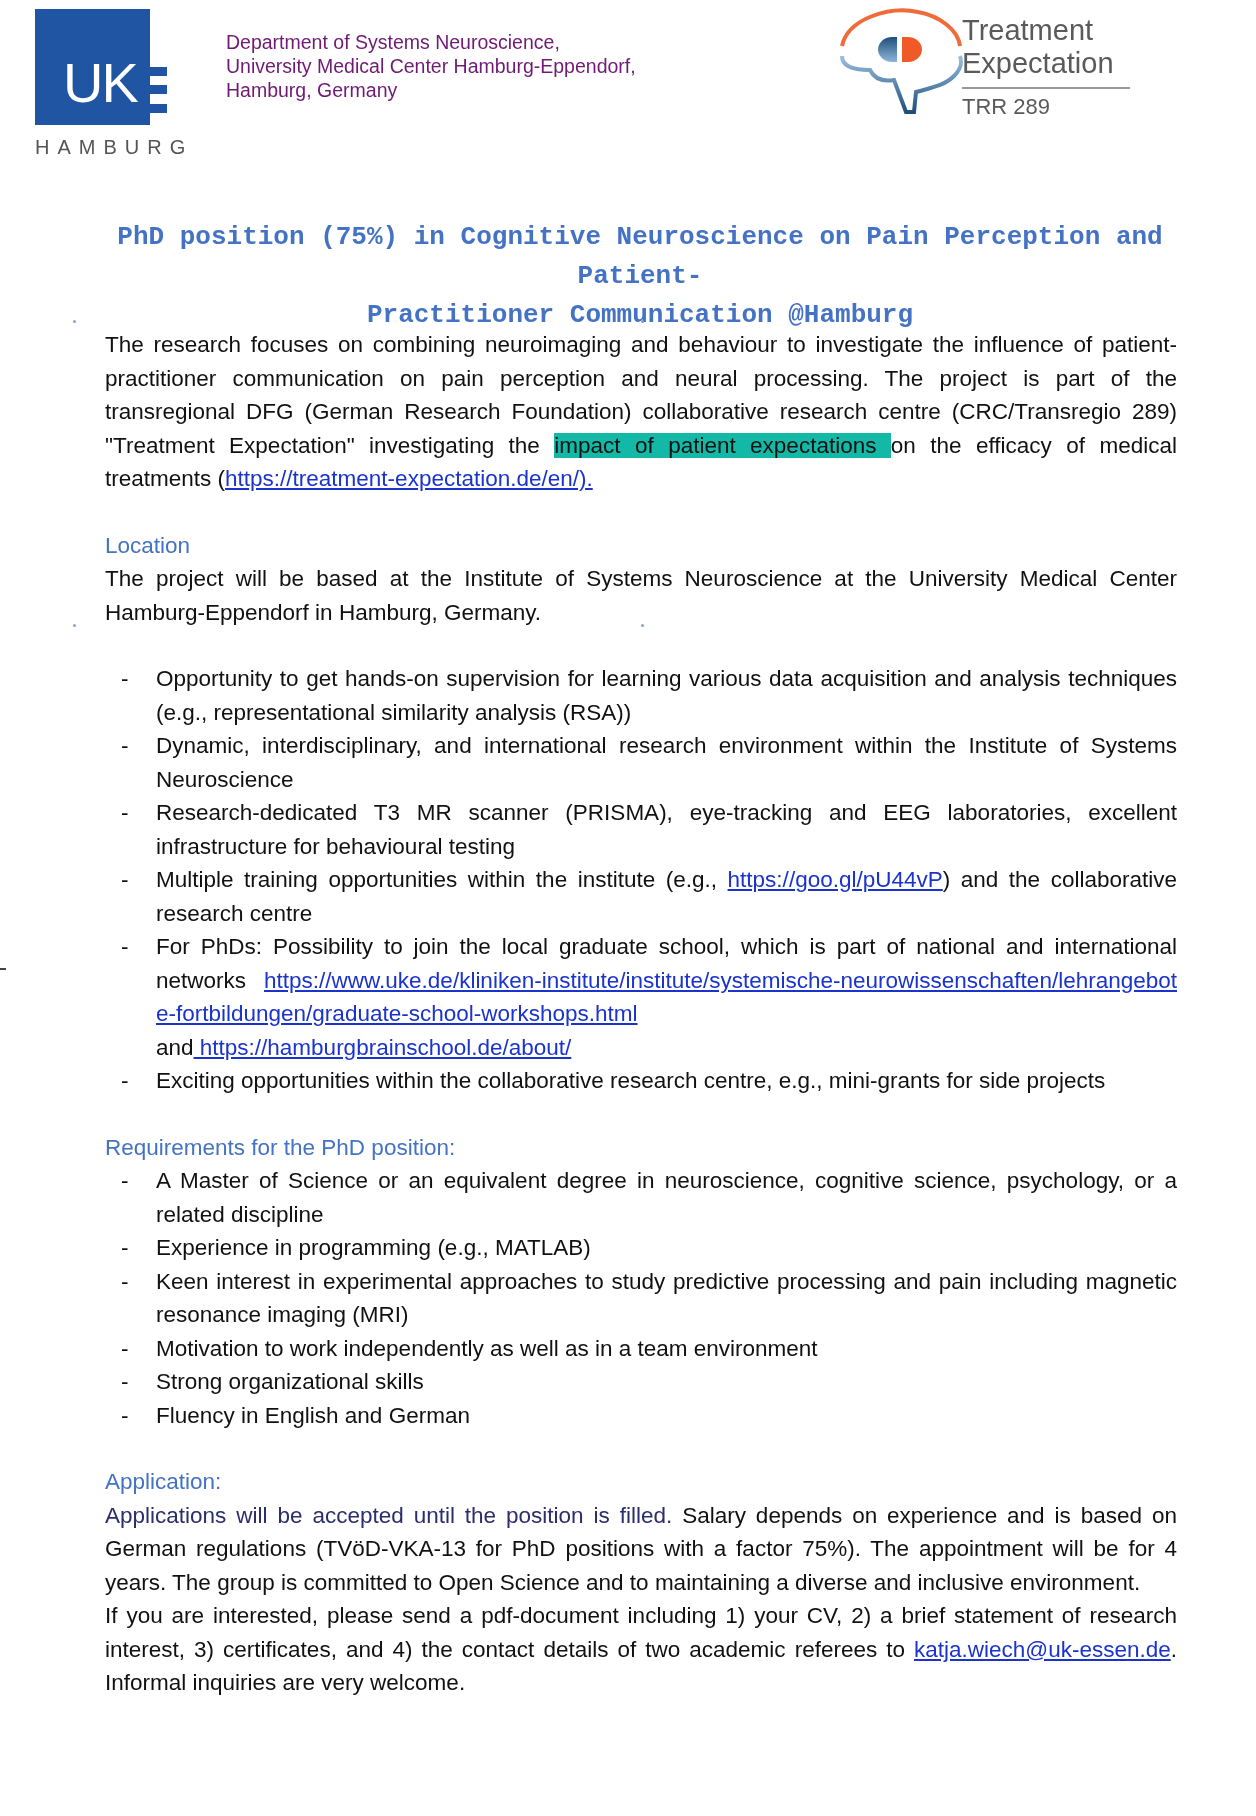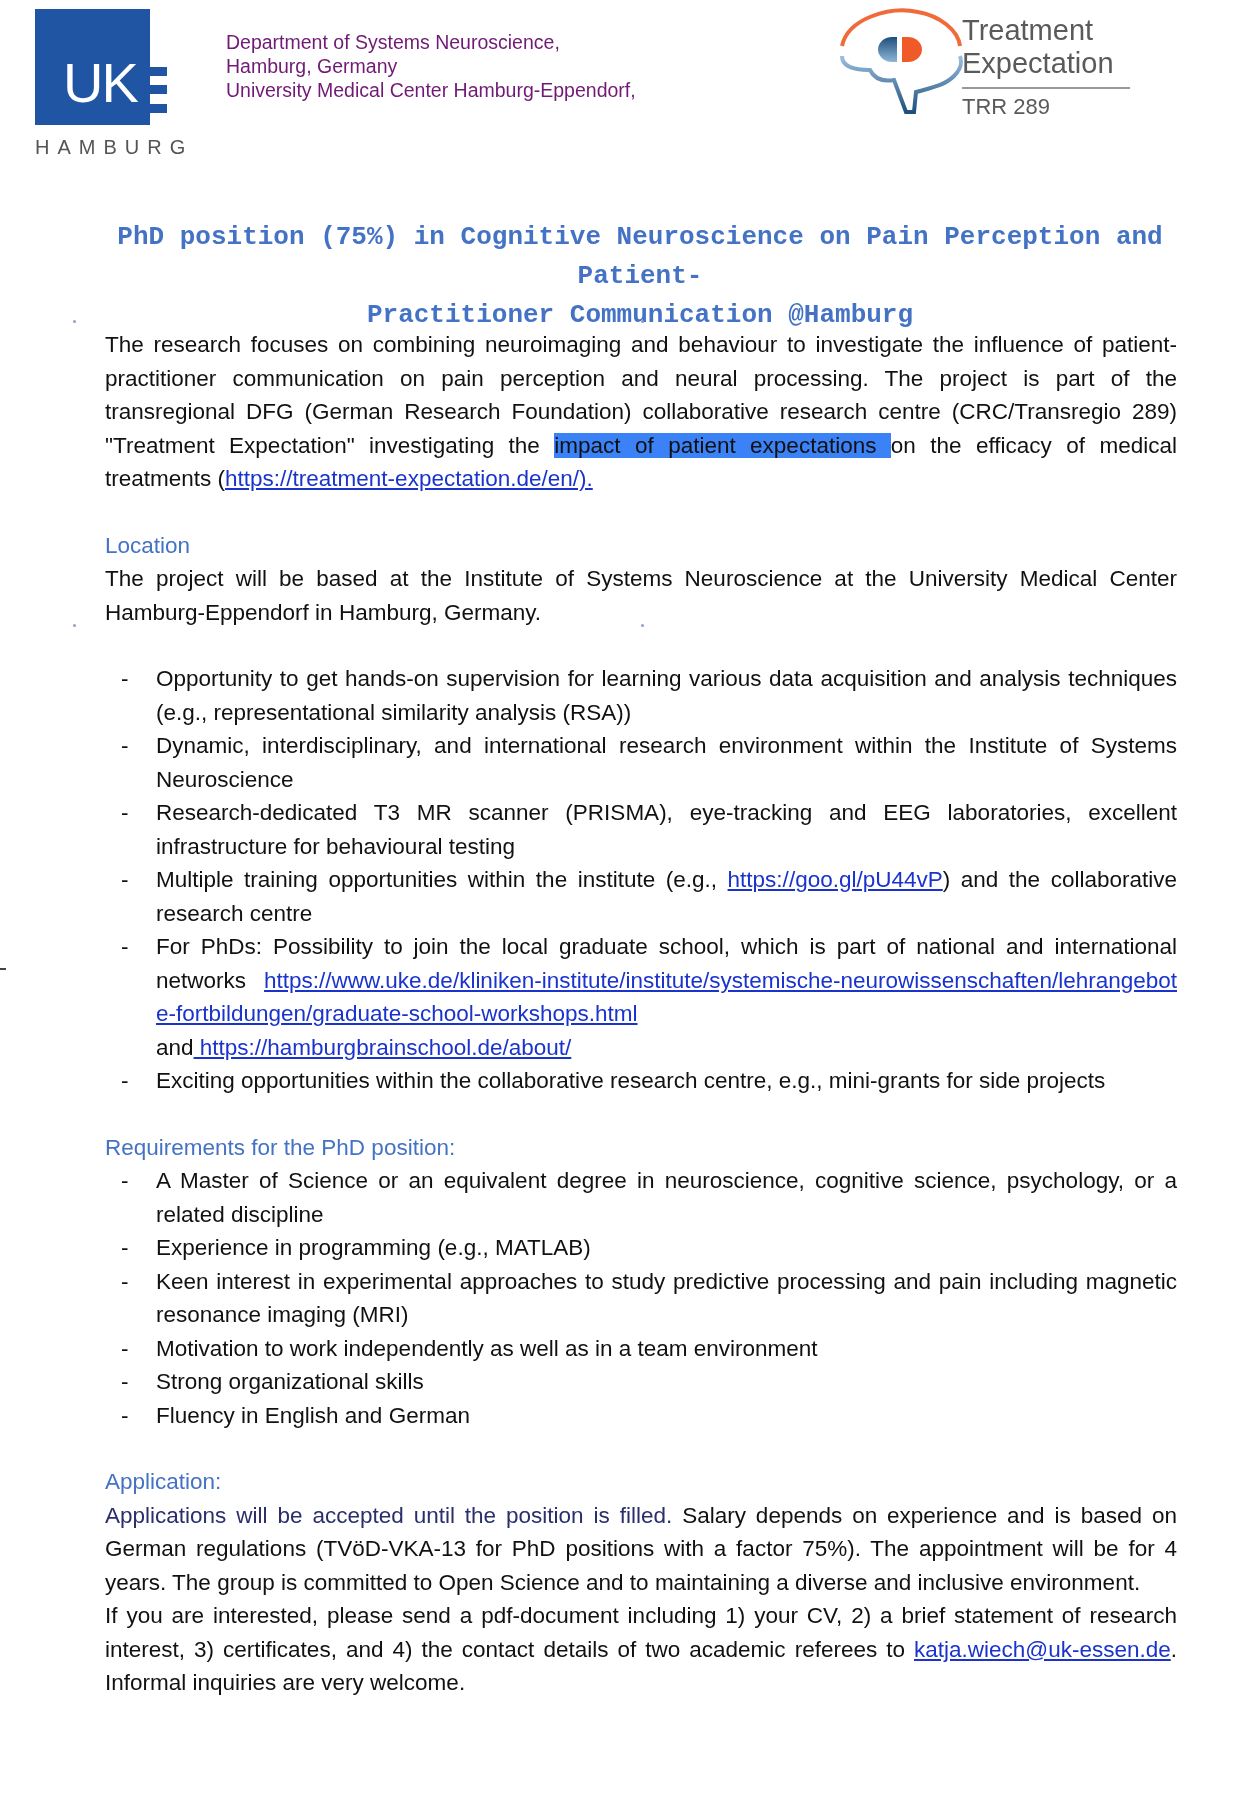--- a/index.html
+++ b/index.html
@@ -17,21 +17,21 @@
   .te-rule { position:absolute; left:962px; top:87px; width:168px; height:2px; background:#999; }
   .te-sub { position:absolute; left:962px; top:94px; font-size:22px; color:#5a5a5a; }
   .title { position:absolute; left:90px; top:218px; width:1100px; text-align:center; font-weight:bold; font-size:26px; line-height:39px; color:#4472c4;font-family:Liberation Mono, monospace; }
   .dot { position:absolute; width:3px; height:3px; background:#8aa0c8; border-radius:50%; }
   .content { position:absolute; left:105px; top:328px; width:1072px; font-size:22.5px; line-height:33.5px; }
   .para { text-align:justify; margin:0; }
   .para.last-line-left { text-align-last:left; }
   .heading { color:#4472c4; font-weight:normal; margin:0; }
   .gap { height:33px; }
   a, .link { color:#1a33cc; text-decoration:underline; }
-  .hl { background:#3b82f6; }
+  .hl { background:#14b8a6; }
   ul.dash { list-style:none; margin:0; padding:0; }
   ul.dash li { position:relative; padding-left:51px; text-align:justify; text-align-last:left; }
   ul.dash li.just-all { text-align-last:auto; }
   ul.dash li::before { content:"-"; position:absolute; left:16px; top:0; }
   .navy { color:#2a2e6a; }
   .stray { position:absolute; left:0; top:968px; width:6px; height:2px; background:#444; }
 </style>
 </head>
 <body>
 
@@ -41,22 +41,22 @@
   <div class="uke-e">
     <div style="top:0"></div>
       <div style="top:18px"></div>
       <div style="top:37px"></div>
   </div>
 </div>
 <div class="hamburg">HAMBURG</div>
 
 <div class="dept">
   <div>Department of Systems Neuroscience,</div>
+  <div>University Medical Center Hamburg-Eppendorf,</div>
   <div>Hamburg, Germany</div>
-  <div>University Medical Center Hamburg-Eppendorf,</div>
 </div>
 
 <svg class="te-logo" viewBox="0 0 145 115">
   <defs>
     <linearGradient id="bluegrad" x1="0" y1="0" x2="0" y2="1">
       <stop offset="0" stop-color="#9cc0e0"></stop>
       <stop offset="1" stop-color="#1e4f7c"></stop>
     </linearGradient>
     <linearGradient id="pillblue" x1="0" y1="0" x2="0" y2="1">
       <stop offset="0" stop-color="#1e4f7c"></stop>

